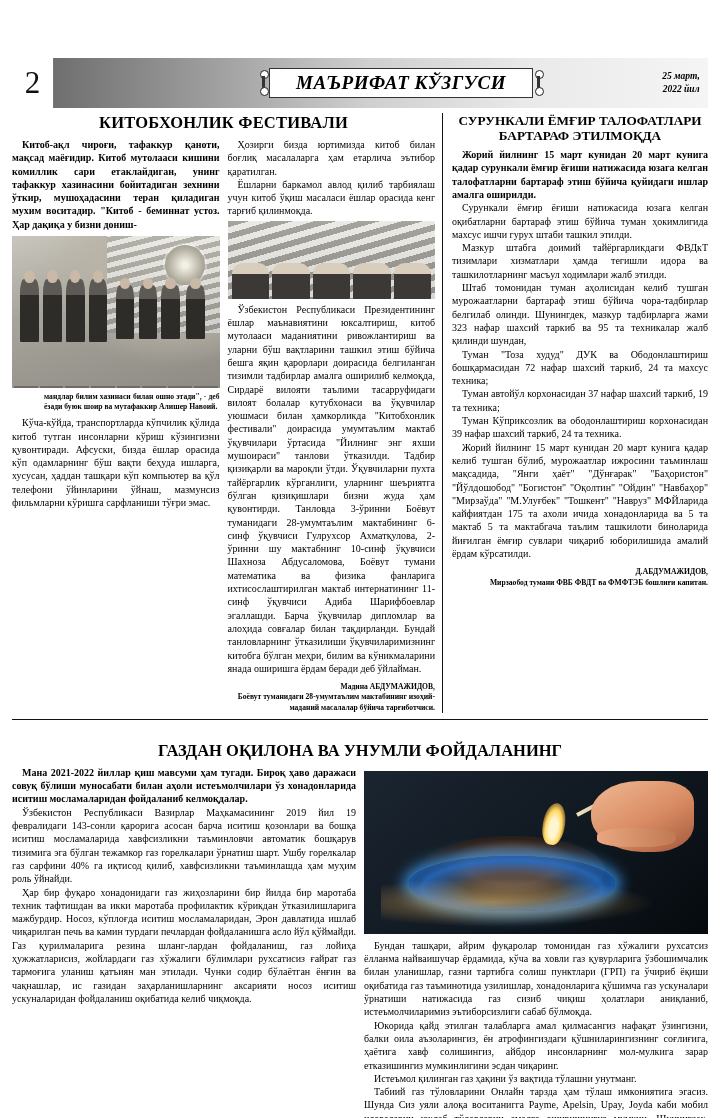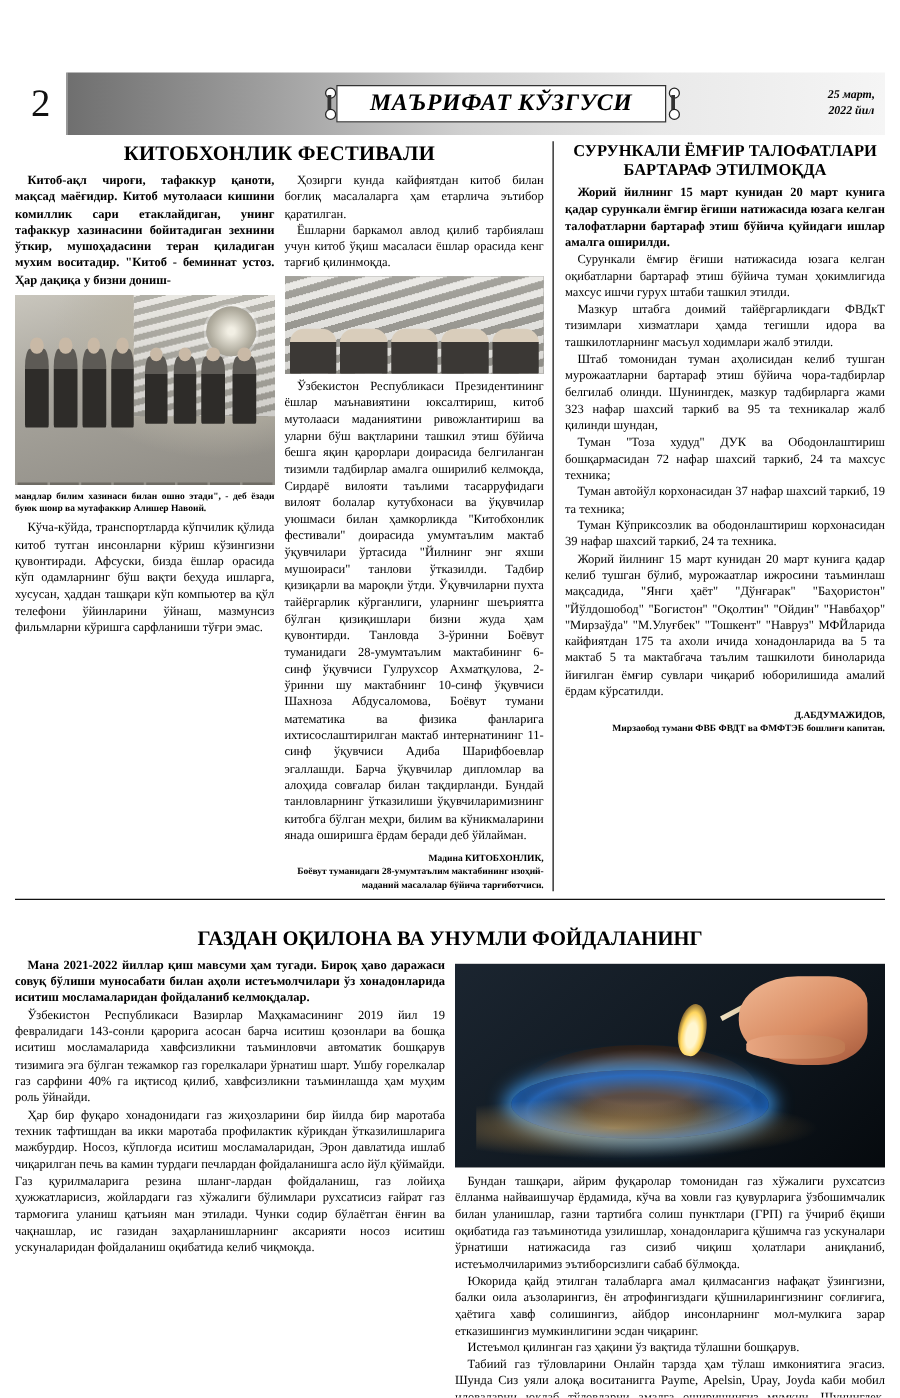--- a/index.html
+++ b/index.html
@@ -77,21 +77,21 @@
   }
 
   .cols2 { display: flex; gap: 8px; }
   .cols2 > div { flex: 1; }
 
   p {
     margin: 0; text-align: justify; font-size: 10px; line-height: 1.33;
     text-indent: 10px; hyphens: auto;
   }
   p.lead { font-weight: bold; }
-  p.noind { text-indent: 0; }
+  p.noind { text-indent: 0; margin-left: 32px; }
   .sig { text-align: right; font-weight: bold; font-size: 7.6px; margin-top: 7px; line-height: 1.35; }
   .sig .nm { display: block; }
 
   
   .photo { position: relative; overflow: hidden; background: #777; }
   .photo-fest { width: 100%; height: 152px; margin: 5px 0 4px; }
   .photo-emb { width: 100%; height: 78px; margin: 3px 0 4px; float: right; }
   .photo-stove { width: 100%; height: 163px; margin: 5px 0 5px; }
 
   .ph-bg { position: absolute; inset: 0; }
@@ -215,35 +215,35 @@
                 <span class="book"></span>
                 <span class="book"></span>
               <span class="book"></span>
                 <span class="book"></span>
             </div>
           </div>
           <p class="caption lead noind">мандлар билим хазинаси билан ошно этади", - деб ёзади буюк шоир ва мутафаккир Алишер Навоий.</p>
           <p style="margin-top:4px">Кўча-кўйда, транспортларда кўпчилик қўлида китоб тутган инсонларни кўриш кўзингизни қувонтиради. Афсуски, бизда ёшлар орасида кўп одамларнинг бўш вақти беҳуда ишларга, хусусан, ҳаддан ташқари кўп компьютер ва қўл телефони ўйинларини ўйнаш, мазмунсиз фильмларни кўришга сарфланиши тўғри эмас.</p>
         </div>
         <div>
-          <p>Ҳозирги кунда кайфиятдан китоб билан боғлиқ масалаларга ҳам етарлича эътибор қаратилган.</p>
+          <p>Ҳозирги бизда юртимизда китоб билан боғлиқ масалаларга ҳам етарлича эътибор қаратилган.</p>
           <p>Ёшларни баркамол авлод қилиб тарбиялаш учун китоб ўқиш масаласи ёшлар орасида кенг тарғиб қилинмоқда.</p>
           <div class="photo photo-emb">
             <div class="ph-bg emb-bg"></div>
             <div class="emb-kids">
                 <span></span>
                 <span></span>
                 <span></span>
                 <span></span>
                 <span></span>
               </div>
           </div>
           <p>Ўзбекистон Республикаси Президентининг ёшлар маънавиятини юксалтириш, китоб мутолааси маданиятини ривожлантириш ва уларни бўш вақтларини ташкил этиш бўйича бешга яқин қарорлари доирасида белгиланган тизимли тадбирлар амалга оширилиб келмоқда, Сирдарё вилояти таълими тасарруфидаги вилоят болалар кутубхонаси ва ўқувчилар уюшмаси билан ҳамкорликда "Китобхонлик фестивали" доирасида умумтаълим мактаб ўқувчилари ўртасида "Йилнинг энг яхши мушоираси" танлови ўтказилди. Тадбир қизиқарли ва мароқли ўтди. Ўқувчиларни пухта тайёргарлик кўрганлиги, уларнинг шеъриятга бўлган қизиқишлари бизни жуда ҳам қувонтирди. Танловда 3-ўринни Боёвут туманидаги 28-умумтаълим мактабининг 6-синф ўқувчиси Гулрухсор Ахматқулова, 2-ўринни шу мактабнинг 10-синф ўқувчиси Шахноза Абдусаломова, Боёвут тумани математика ва физика фанларига ихтисослаштирилган мактаб интернатининг 11-синф ўқувчиси Адиба Шарифбоевлар эгаллашди. Барча ўқувчилар дипломлар ва алоҳида совғалар билан тақдирланди. Бундай танловларнинг ўтказилиши ўқувчиларимизнинг китобга бўлган меҳри, билим ва кўникмаларини янада оширишга ёрдам беради деб ўйлайман.</p>
           <div class="sig">
-            <span class="nm">Мадина КИТОБХОНЛИК,</span>
+            <span class="nm">Мадина АБДУМАЖИДОВ,</span>
             <span>Боёвут туманидаги 28-умумтаълим мактабининг изоҳий-маданий масалалар бўйича тарғиботчиси.</span>
           </div>
         </div>
       </div>
     </div>
 
     <div class="vrule"></div>
 
     <div class="right-block">
       <h2 class="head-r">СУРУНКАЛИ ЁМҒИР ТАЛОФАТЛАРИ БАРТАРАФ ЭТИЛМОҚДА</h2>
@@ -277,21 +277,21 @@
           <div class="flame-ring"></div>
           <div class="match-stick"></div>
           <div class="match-flame"></div>
           <div class="hand">
               <i></i>
             </div>
           <div class="glow"></div>
         </div>
         <p>Бундан ташқари, айрим фуқаролар томонидан газ хўжалиги рухсатсиз ёлланма найваишучар ёрдамида, кўча ва ховли газ қувурларига ўзбошимчалик билан уланишлар, газни тартибга солиш пунктлари (ГРП) га ўчириб ёқиши оқибатида газ таъминотида узилишлар, хонадонларига қўшимча газ ускуналари ўрнатиши натижасида газ сизиб чиқиш ҳолатлари аниқланиб, истеъмолчиларимиз эътиборсизлиги сабаб бўлмоқда.</p>
         <p>Юкорида қайд этилган талабларга амал қилмасангиз нафақат ўзингизни, балки оила аъзоларингиз, ён атрофингиздаги қўшниларингизнинг соғлиғига, ҳаётига хавф солишингиз, айбдор инсонларнинг мол-мулкига зарар етказишингиз мумкинлигини эсдан чиқаринг.</p>
-        <p>Истеъмол қилинган газ ҳақини ўз вақтида тўлашни бошқарув.</p>
+        <p>Истеъмол қилинган газ ҳақини ўз вақтида тўлашни унутманг.</p>
         <p>Табиий газ тўловларини Онлайн тарзда ҳам тўлаш имкониятига эгасиз. Шунда Сиз уяли алоқа воситанигга Payme, Apelsin, Upay, Joyda каби мобил иловаларни юклаб тўловларни амалга оширишингиз мумкин. Шунингдек, Ўзбекистон почта алоқалари шаҳобчалари ва хонадонингизда тўловларни қабул қилмоқда.</p>
         <div class="sig">
           <span>"Янгиершахаргаз" газ таъминоти бўлими бошлиғи.</span>
         </div>
       </div>
     </div>
   </div>
 
 </div>
 

